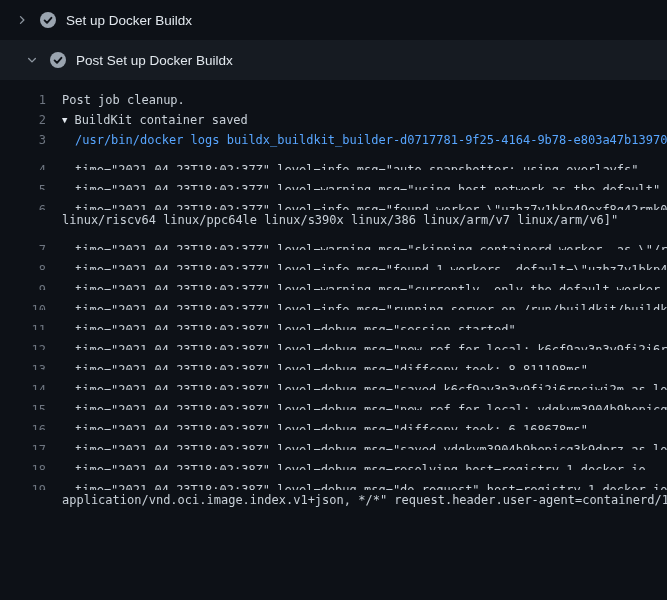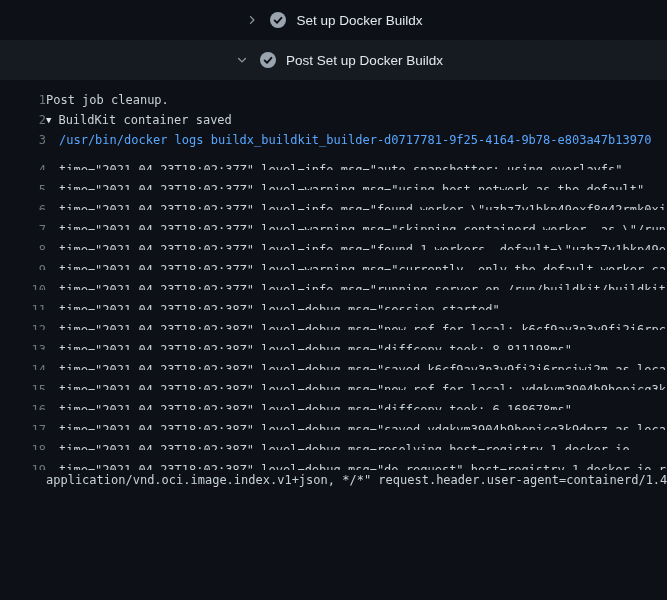--- a/index.html
+++ b/index.html
@@ -11,21 +11,20 @@
   .app { width: 667px; height: 600px; overflow: hidden; }
 
   
   .steps { width: 100%; }
   .step {
     display: flex;
     align-items: center;
     height: 40px;
     padding: 0 14px;
     cursor: pointer;
-    justify-content: center;
   }
   .step.expanded { background: var(--header-bg, #161b22); padding-left: 24px; }
   .chev {
     width: 16px; height: 16px;
     display: flex; align-items: center; justify-content: center;
     margin-right: 10px;
     color: var(--muted, #8b949e);
     flex: none;
   }
   .check {
@@ -56,20 +55,21 @@
     overflow: hidden;
   }
   .ln {
     width: 46px;
     flex: none;
     text-align: right;
     color: var(--ln, #6e7681);
     user-select: none;
   }
   .tx {
+    margin-left: 16px;
     color: var(--text, #c9d1d9);
     white-space: pre;
     overflow: hidden;
     flex: 1 1 auto;
   }
   .lrow.log .tx, .lrow.command .tx { padding-left: 13px; }
   .lrow.command .tx { color: var(--blue, #58a6ff); }
   .caret {
     display: inline-block;
     font-size: 9px;
@@ -113,20 +113,21 @@
         <span class="label">Post Set up Docker Buildx</span>
       </div>
     </div>
   <div class="log">
       <div class="lrow plain"><span class="ln">1</span><span class="tx">Post job cleanup.</span></div>
       <div class="lrow group"><span class="ln">2</span><span class="tx"><span class="caret">▼</span><span>BuildKit container saved</span></span></div>
       <div class="lrow command"><span class="ln">3</span><span class="tx">/usr/bin/docker logs buildx_buildkit_builder-d0717781-9f25-4164-9b78-e803a47b13970</span></div>
       <div class="lrow log"><span class="ln">4</span><span class="tx">time="2021-04-23T18:02:37Z" level=info msg="auto snapshotter: using overlayfs"</span></div>
       <div class="lrow log"><span class="ln">5</span><span class="tx">time="2021-04-23T18:02:37Z" level=warning msg="using host network as the default"</span></div>
       <div class="lrow log"><span class="ln">6</span><span class="tx">time="2021-04-23T18:02:37Z" level=info msg="found worker \"uzhz7y1bkp49oxf8q42rmk0xj</span></div>
+      <div class="lrow cont"><span class="ln"></span><span class="tx">linux/riscv64 linux/ppc64le linux/s390x linux/386 linux/arm/v7 linux/arm/v6]"</span></div>
       <div class="lrow log"><span class="ln">7</span><span class="tx">time="2021-04-23T18:02:37Z" level=warning msg="skipping containerd worker, as \"/run</span></div>
       <div class="lrow log"><span class="ln">8</span><span class="tx">time="2021-04-23T18:02:37Z" level=info msg="found 1 workers, default=\"uzhz7y1bkp49o</span></div>
       <div class="lrow log"><span class="ln">9</span><span class="tx">time="2021-04-23T18:02:37Z" level=warning msg="currently, only the default worker ca</span></div>
       <div class="lrow log"><span class="ln">10</span><span class="tx">time="2021-04-23T18:02:37Z" level=info msg="running server on /run/buildkit/buildkit</span></div>
       <div class="lrow log"><span class="ln">11</span><span class="tx">time="2021-04-23T18:02:38Z" level=debug msg="session started"</span></div>
       <div class="lrow log"><span class="ln">12</span><span class="tx">time="2021-04-23T18:02:38Z" level=debug msg="new ref for local: k6cf9av3n3y9fi2i6rpc</span></div>
       <div class="lrow log"><span class="ln">13</span><span class="tx">time="2021-04-23T18:02:38Z" level=debug msg="diffcopy took: 8.811198ms"</span></div>
       <div class="lrow log"><span class="ln">14</span><span class="tx">time="2021-04-23T18:02:38Z" level=debug msg="saved k6cf9av3n3y9fi2i6rpciwi2m as loca</span></div>
       <div class="lrow log"><span class="ln">15</span><span class="tx">time="2021-04-23T18:02:38Z" level=debug msg="new ref for local: vdqkvm3904b9hepjcq3k</span></div>
       <div class="lrow log"><span class="ln">16</span><span class="tx">time="2021-04-23T18:02:38Z" level=debug msg="diffcopy took: 6.168678ms"</span></div>

